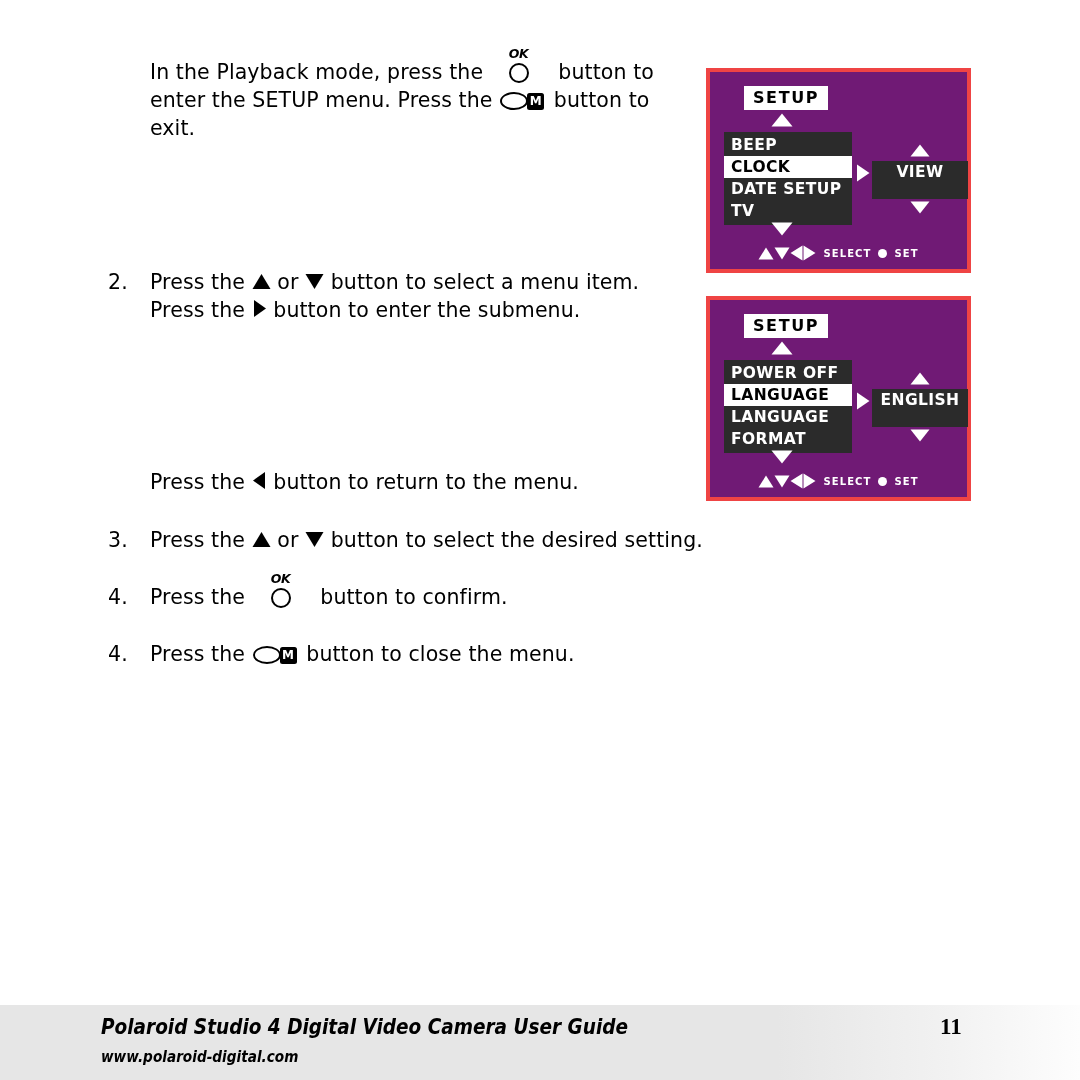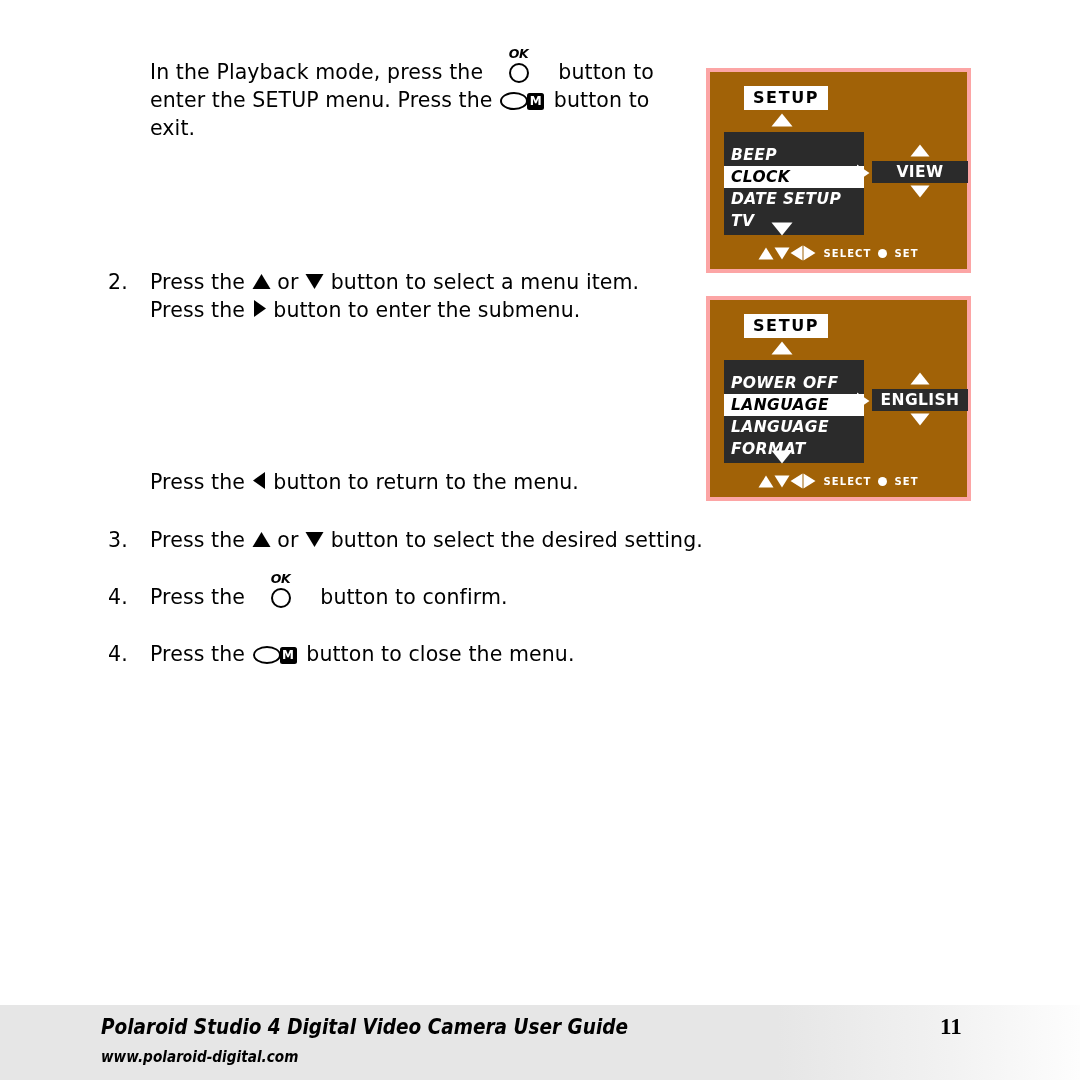--- a/index.html
+++ b/index.html
@@ -131,22 +131,22 @@
     font-size: 12px;
     font-weight: bold;
     line-height: 17px;
     text-align: center;
     font-family: "DejaVu Sans", sans-serif;
   }
 
   
   .lcd {
     position: absolute;
-    background: #a16207;
-    border: 4px solid #fca5a5;
+    background: #701a75;
+    border: 4px solid #ef4444;
     box-sizing: border-box;
     font-family: "DejaVu Sans", sans-serif;
   }
   #lcd-1 { left: 706px; top: 68px;  width: 265px; height: 205px; }
   #lcd-2 { left: 706px; top: 296px; width: 265px; height: 205px; }
 
   .lcd-title {
     position: absolute;
     top: 14px;
     left: 34px;
@@ -165,24 +165,23 @@
   .lcd-arrow-down-bot {
     position: absolute;
     top: 150px;
     left: 61px;
   }
 
   .menu-panel {
     position: absolute;
     left: 14px;
     top: 60px;
-    width: 140px;
+    width: 128px;
     background: #2b2b2b;
-    padding: 12px 0 3px 0;
-    font-style: italic;
+    padding: 2px 0 3px 0;
   }
   .menu-row {
     height: 22px;
     line-height: 22px;
     padding-left: 7px;
     color: #ffffff;
     font-size: 15.5px;
     font-weight: bold;
     letter-spacing: 0.4px;
     white-space: nowrap;
@@ -203,21 +202,21 @@
     top: 70px;
     width: 96px;
     text-align: center;
   }
   .sub-value {
     background: #2b2b2b;
     color: #ffffff;
     font-size: 15.5px;
     font-weight: bold;
     letter-spacing: 0.4px;
-    height: 22px;
+    height: 38px;
     line-height: 22px;
     white-space: nowrap;
     padding: 0 3px;
     box-sizing: border-box;
   }
   .sub-panel .tri { margin: 1px 0; }
 
   .lcd-bottom {
     position: absolute;
     left: 0;

